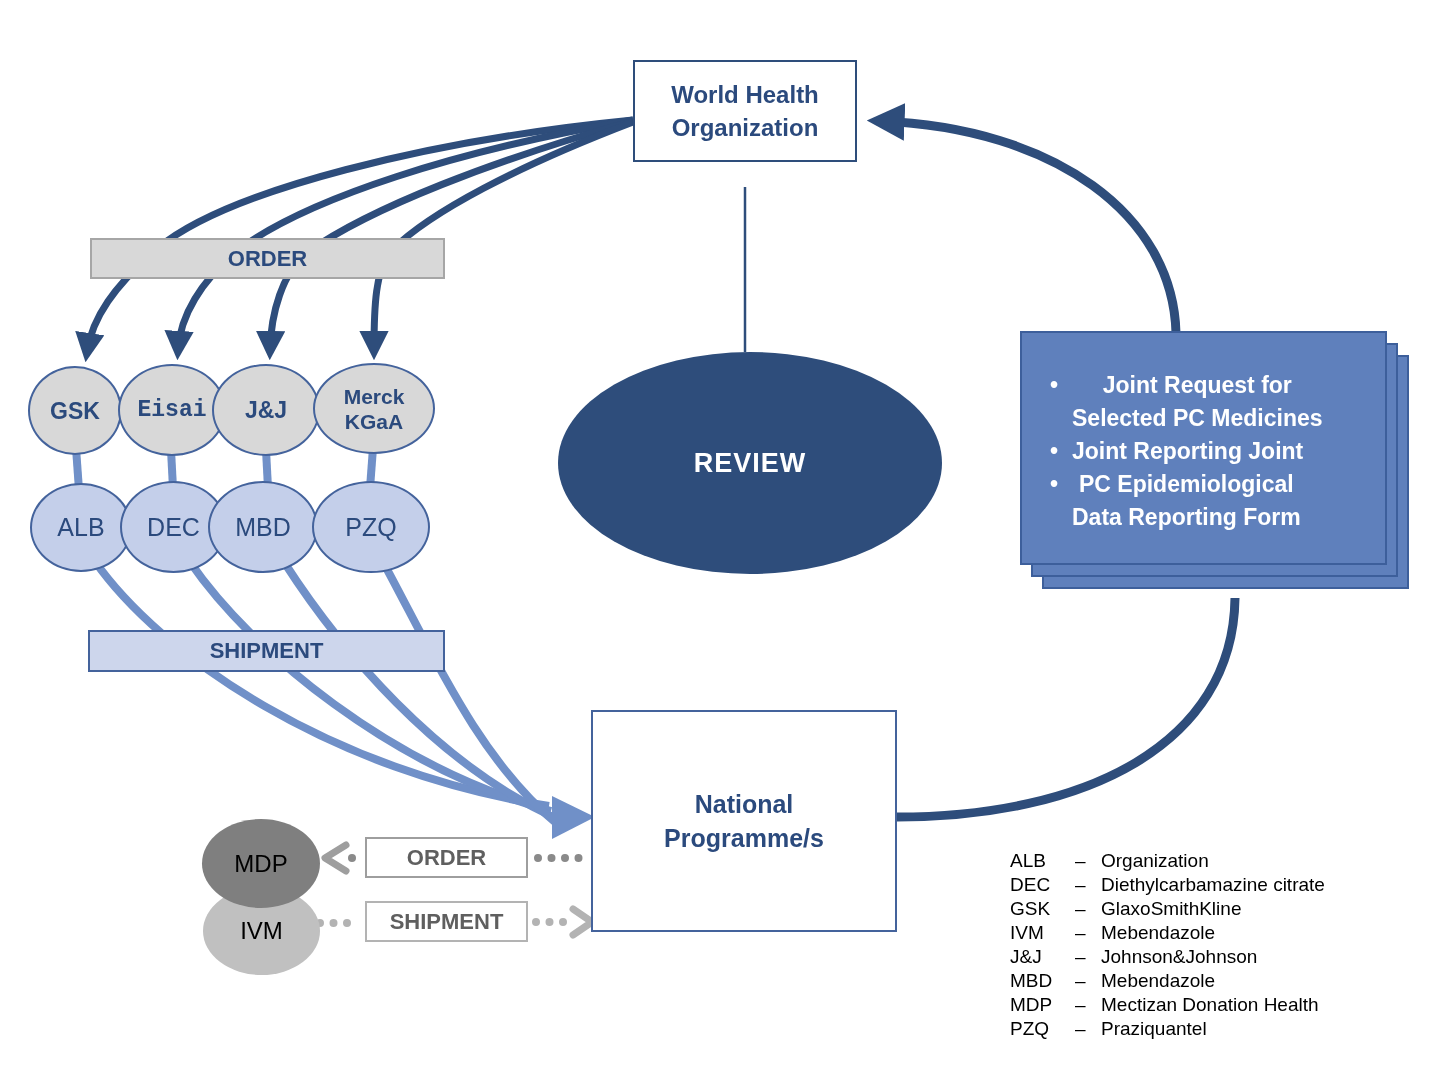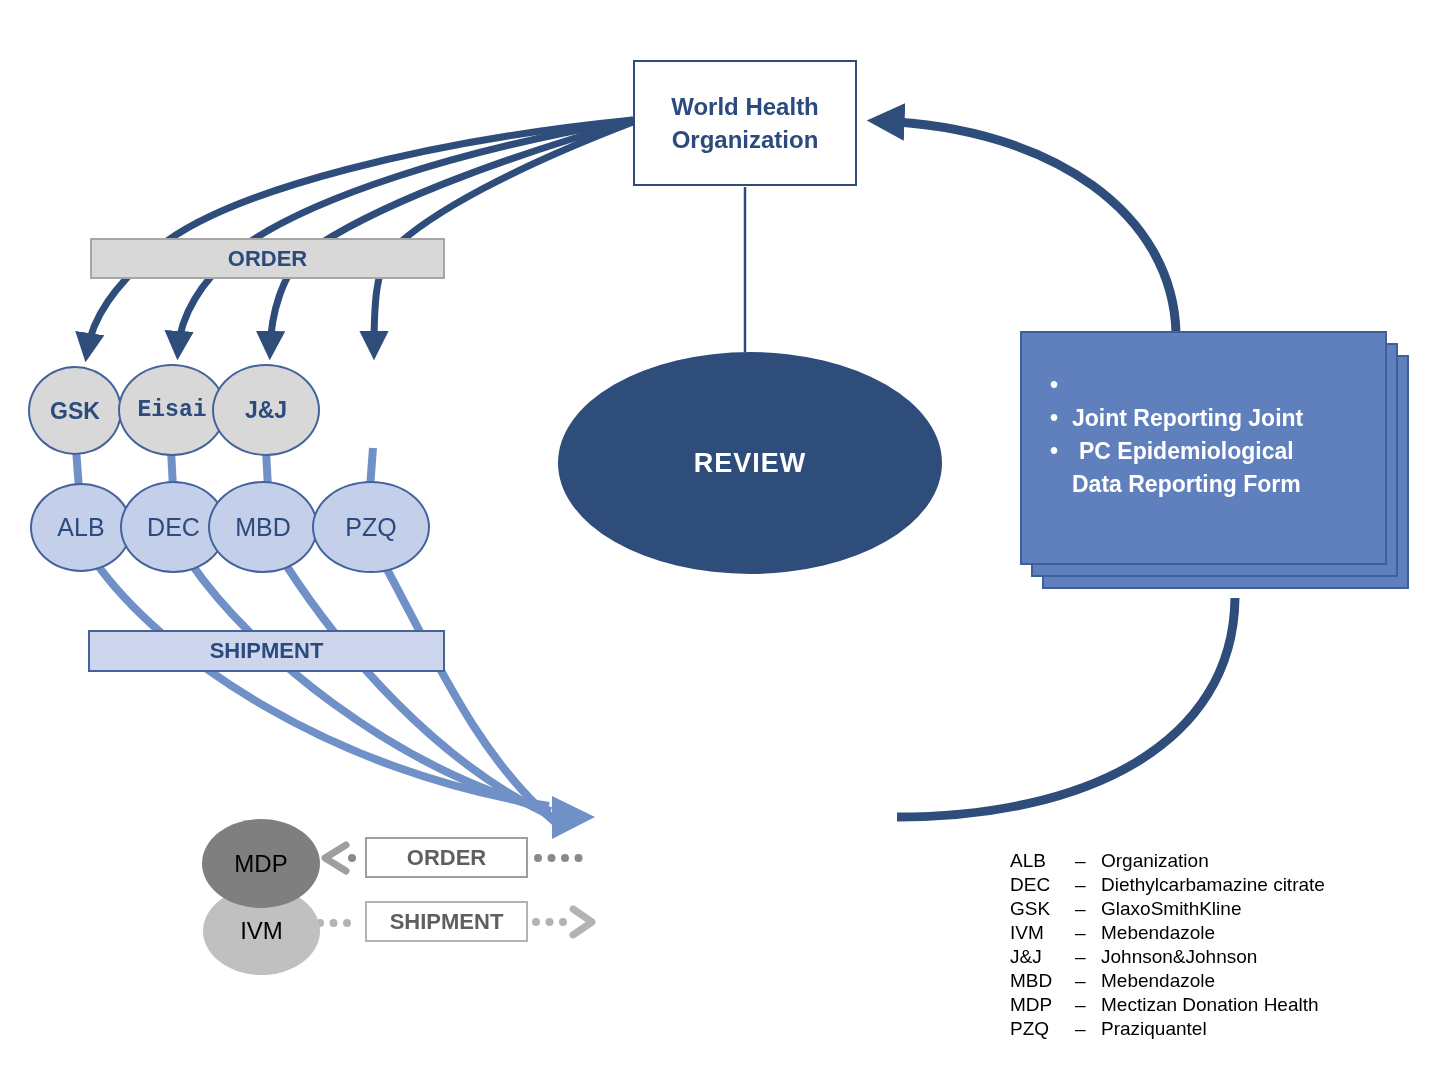--- a/index.html
+++ b/index.html
@@ -10,21 +10,21 @@
     --dot_light:#B3B3B3; --gray_text:#5F5F5F; --gray_box_border:#9E9E9E;
   }
   *{box-sizing:border-box; margin:0; padding:0;}
   body{background:#fff; font-family:"Liberation Sans", sans-serif;}
   .stage{position:relative; width:1434px; height:1071px; background:#fff; overflow:hidden;}
   .abs{position:absolute;}
   svg.connectors{position:absolute; left:0; top:0; z-index:0;}
   .shape{z-index:1; display:flex; align-items:center; justify-content:center; text-align:center;}
   .pre{white-space:pre-line;}
 
-  .who-box{left:633px; top:60px; width:224px; height:126px; background:#fff; border:2px solid var(--navy);
+  .who-box{left:633px; top:60px; width:224px; height:102px; background:#fff; border:2px solid var(--navy);
            color:var(--text_navy); font-weight:bold; font-size:24px; line-height:33px;}
   .order-bar{left:90px; top:238px; width:355px; height:41px; background:var(--company_fill);
              border:2px solid var(--bar_gray_border); color:var(--text_navy); font-weight:bold; font-size:22px;}
   .shipment-bar{left:88px; top:630px; width:357px; height:42px; background:var(--shipment_fill);
              border:2px solid var(--ellipse_border); color:var(--text_navy); font-weight:bold; font-size:22px;}
   .ellipse{border-radius:50%; border:2px solid var(--ellipse_border);}
   .company{background:var(--company_fill); color:var(--text_navy); font-weight:bold; font-size:23px; line-height:26px;}
   .medicine{background:var(--medicine_fill); color:var(--text_navy); font-size:25px;}
   .e-gsk{left:28px; top:366px; width:94px; height:89px;}
   .e-eisai{left:118px; top:364px; width:108px; height:92px;font-family:Liberation Mono, monospace;}
@@ -118,20 +118,24 @@
 
   <div class="abs shape ellipse company e-gsk">
     <span>GSK</span>
   </div>
   <div class="abs shape ellipse company e-eisai">
     <span>Eisai</span>
   </div>
   <div class="abs shape ellipse company e-jnj">
     <span>J&amp;J</span>
   </div>
+  <div class="abs shape ellipse company e-merck">
+    <span class="pre">Merck
+KGaA</span>
+  </div>
 
   <div class="abs shape ellipse medicine e-alb">
     <span>ALB</span>
   </div>
   <div class="abs shape ellipse medicine e-dec">
     <span>DEC</span>
   </div>
   <div class="abs shape ellipse medicine e-mbd">
     <span>MBD</span>
   </div>
@@ -145,32 +149,38 @@
 
   <div class="abs shape review">
     <span>REVIEW</span>
   </div>
 
   <div class="abs shape doc-layer doc-back"></div>
   <div class="abs shape doc-layer doc-mid"></div>
   <div class="abs doc-layer doc-front shape">
     <div class="doc-item">
       <span class="bullet">•</span>
+      <span class="pre">Joint Request for
+Selected PC Medicines</span>
     </div>
     <div class="doc-item">
       <span class="bullet">•</span>
       <span class="pre">Joint Reporting Joint</span>
     </div>
     <div class="doc-item">
       <span class="bullet">•</span>
       <span class="pre">PC Epidemiological
 Data Reporting Form</span>
     </div>
   </div>
 
+  <div class="abs shape national-box">
+    <span class="pre">National
+Programme/s</span>
+  </div>
 
   <div class="abs shape ellipse ivm">
     <span>IVM</span>
   </div>
   <div class="abs shape ellipse mdp">
     <span>MDP</span>
   </div>
 
   <div class="abs shape small-box order-small">
     <span>ORDER</span>

